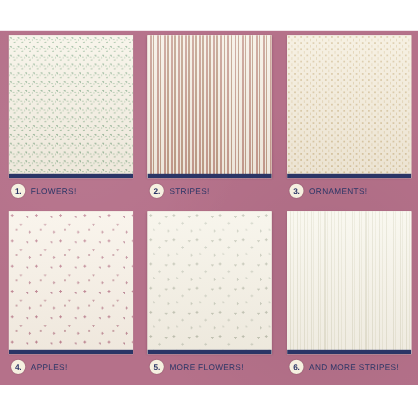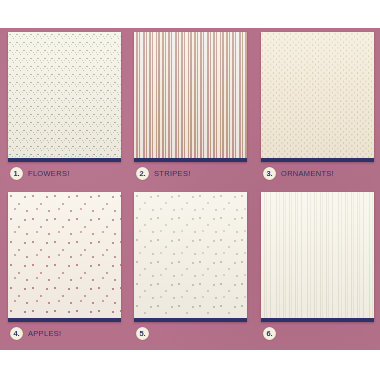--- a/index.html
+++ b/index.html
@@ -245,30 +245,32 @@
     </div>
 
     <div class="cell r1 c1">
       <div class="swatch">
         <div class="pat-more-flowers"></div>
         <div class="paper-shade"></div>
         <div class="bottom-rule"></div>
       </div>
       <div class="caption">
         <div class="badge">5.</div>
+        <div class="caption-label">MORE FLOWERS!</div>
       </div>
     </div>
 
     <div class="cell r1 c2">
       <div class="swatch">
         <div class="pat-more-stripes"></div>
         <div class="paper-shade"></div>
         <div class="bottom-rule"></div>
       </div>
       <div class="caption">
         <div class="badge">6.</div>
+        <div class="caption-label">AND MORE STRIPES!</div>
       </div>
     </div>
 
   </div>
 </div>
 
 <div class="bottom-white-margin"></div>
 
 </body></html>

